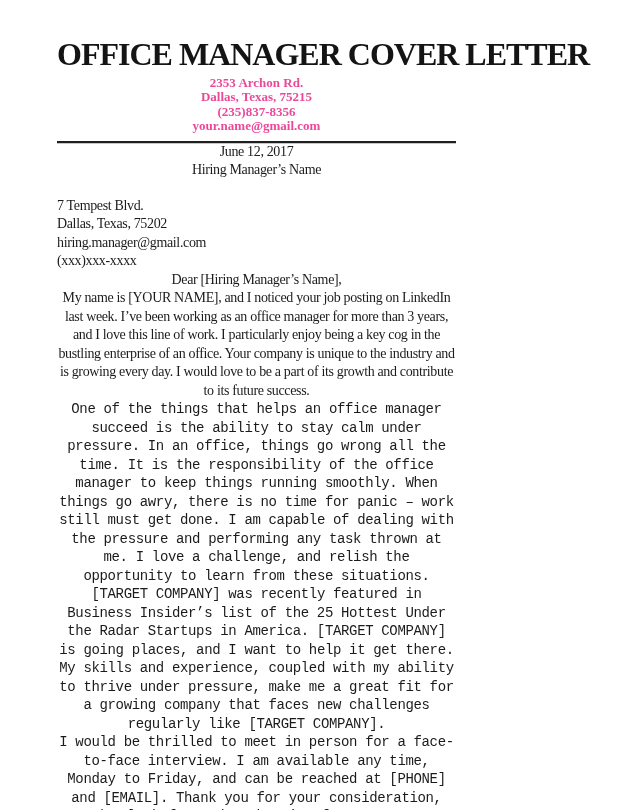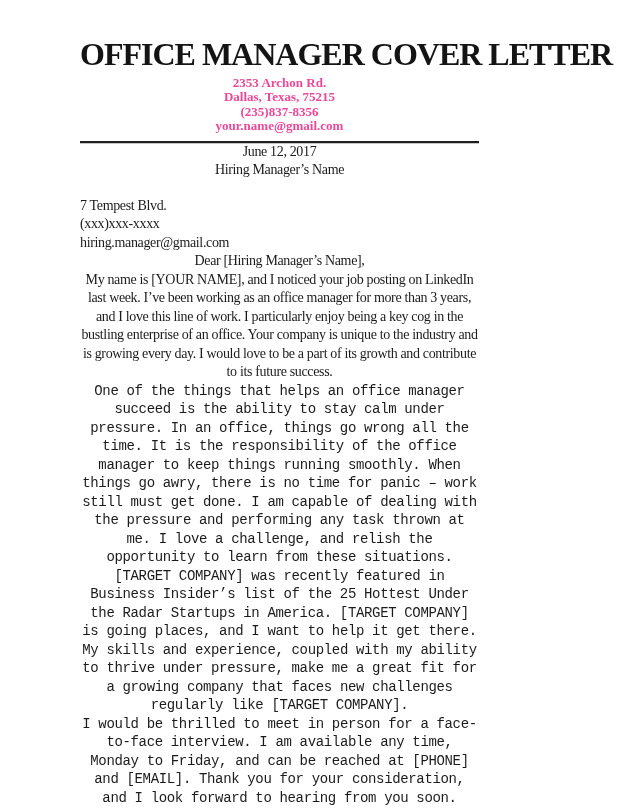--- a/index.html
+++ b/index.html
@@ -9,21 +9,20 @@
     height: 810px;
     background: #ffffff;
     color: #1b1b1b;
     font-family: "Liberation Serif", serif;
     overflow: hidden;
   }
   .page {
     width: 513px;
     height: 810px;
     padding: 38px 57px 20px 57px;
-    margin-left: 23px;
   }
   
   .title {
     margin: 0;
     font-size: 32px;
     line-height: 33px;
     font-weight: bold;
     text-align: center;
     letter-spacing: -1px;
     white-space: nowrap;
@@ -76,22 +75,23 @@
     <hr class="rule">
   </header>
 
   <main class="letter">
     <p class="date">June 12, 2017</p>
 
     <p class="recipient-name">Hiring Manager’s Name</p>
 
     <div class="recipient-address">
       <div>7 Tempest Blvd.</div>
+      <div>Dallas, Texas, 75202</div>
+      <div>hiring.manager@gmail.com</div>
       <div>(xxx)xxx-xxxx</div>
-      <div>hiring.manager@gmail.com</div>
     </div>
 
     <p class="salutation">Dear [Hiring Manager’s Name],</p>
 
     <p class="para-1">My name is [YOUR NAME], and I noticed your job posting on LinkedIn last week. I’ve been working as an office manager for more than 3 years, and I love this line of work. I particularly enjoy being a key cog in the bustling enterprise of an office. Your company is unique to the industry and is growing every day. I would love to be a part of its growth and contribute to its future success.</p>
 
     <p class="para">One of the things that helps an office manager succeed is the ability to stay calm under pressure. In an office, things go wrong all the time. It is the responsibility of the office manager to keep things running smoothly. When things go awry, there is no time for panic – work still must get done. I am capable of dealing with the pressure and performing any task thrown at me. I love a challenge, and relish the opportunity to learn from these situations.</p>
 
     <p class="para">[TARGET COMPANY] was recently featured in Business Insider’s list of the 25 Hottest Under the Radar Startups in America. [TARGET COMPANY] is going places, and I want to help it get there. My skills and experience, coupled with my ability to thrive under pressure, make me a great fit for a growing company that faces new challenges regularly like [TARGET COMPANY].</p>
 

